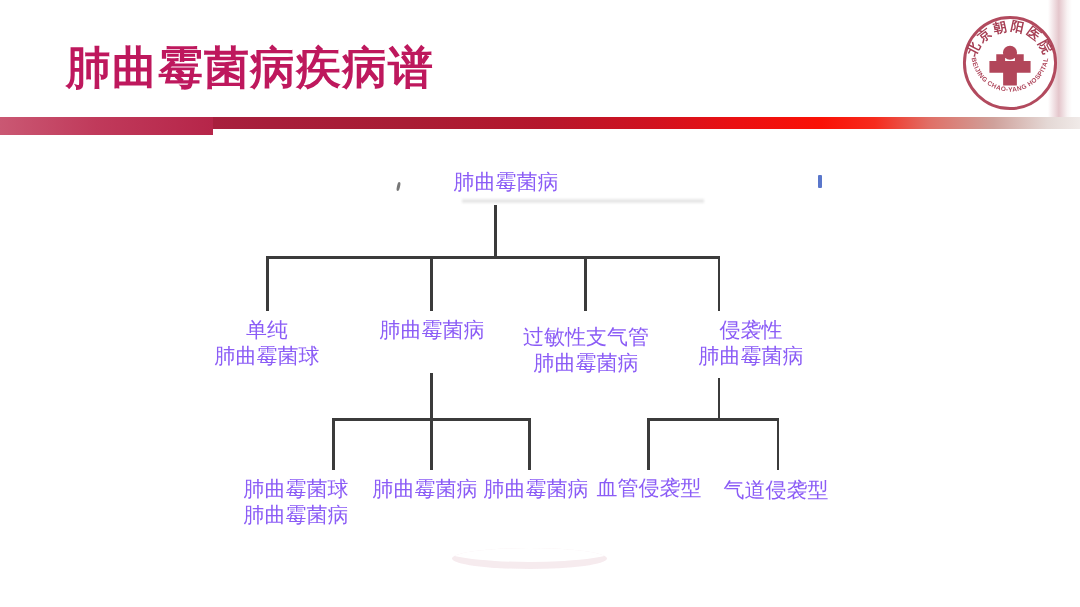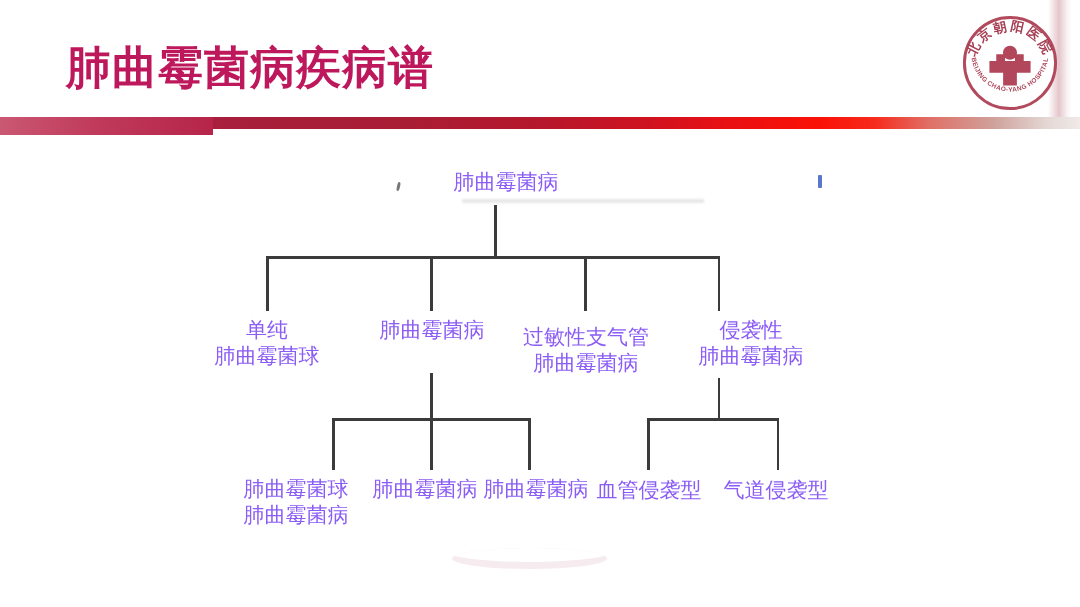--- a/index.html
+++ b/index.html
@@ -124,21 +124,21 @@
     <div>肺曲霉菌球</div>
     <div>肺曲霉菌病</div>
   </div>
   <div class="nd" style="left:425px;top:476px;">
     <div>肺曲霉菌病</div>
   </div>
   <div class="nd" style="left:536px;top:476px;">
     <div>肺曲霉菌病</div>
   </div>
 
-  <div class="nd" style="left:649px;top:477px;">
+  <div class="nd" style="left:649px;top:477px;font-family:Liberation Mono, monospace;">
     <div>血管侵袭型</div>
   </div>
   <div class="nd" style="left:776px;top:477px;">
     <div>气道侵袭型</div>
   </div>
 
   <div class="crescent">
     <div class="crescent-cut"></div>
   </div>
 

